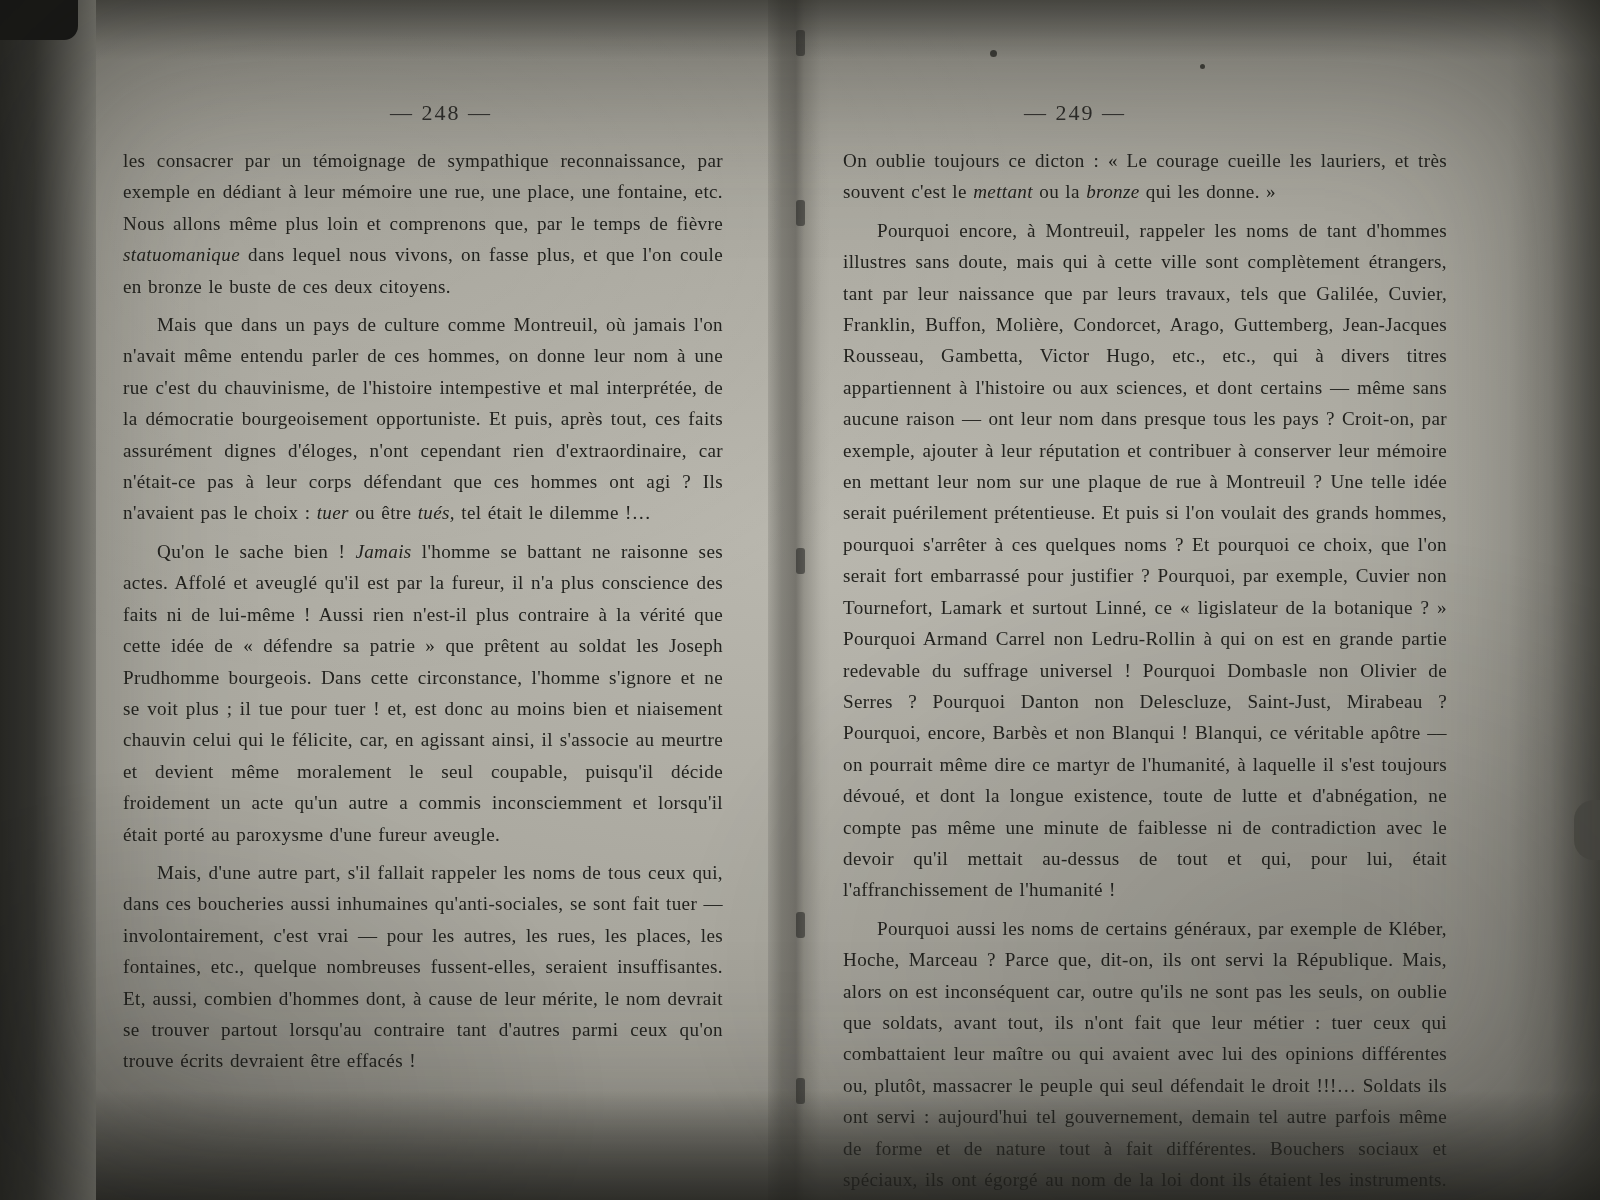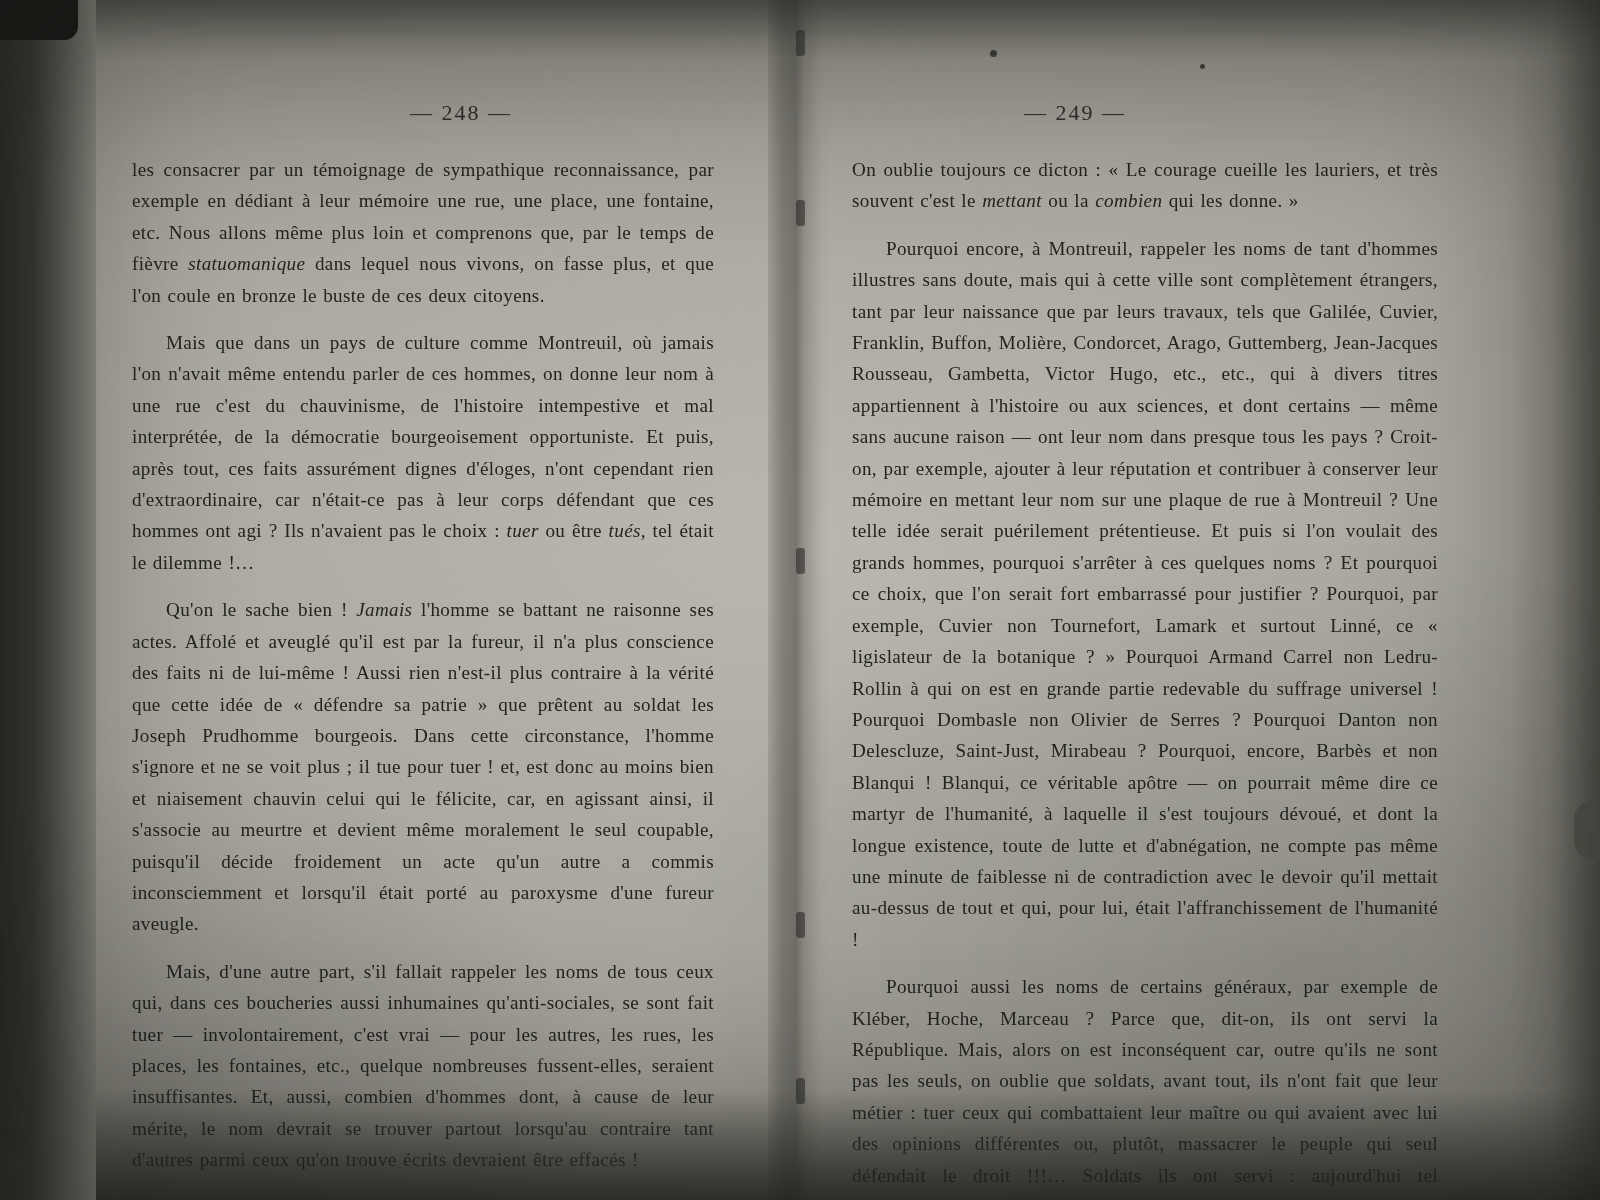--- a/index.html
+++ b/index.html
@@ -98,41 +98,40 @@
 
   .folio {
     position: absolute;
     top: 100px;
     width: 100%;
     text-align: center;
     font-size: 22px;
     letter-spacing: 2px;
     color: #2e2d2a;
     font-family: "Liberation Serif", serif;
-    padding-left: 20px;
   }
   .folio.right-folio { text-align: left; padding-left: 230px; }
 
   .column {
     position: absolute;
     top: 138px;
     width: 620px;
     text-align: justify;
     color: #23231f;
     font-size: 19.1px;
     line-height: 31.4px;
     letter-spacing: 0.35px;
     word-spacing: 1.2px;
     font-family: "Liberation Serif", serif;
   }
   .col-left  { left: 20px;  width: 614px; }
   .col-right { left: 42px;  width: 618px; }
 
   .column p {
-    margin: 16px;
+    margin: 7px;
     text-indent: 34px;
     text-align: justify;
   }
   .column p.noindent { text-indent: 0; }
   .column i { font-style: italic; }
 
   
   .grain {
     position: absolute;
     inset: 0;
@@ -184,21 +183,21 @@
       <p class="noindent">les consacrer par un témoignage de sympathique reconnaissance, par exemple en dédiant à leur mémoire une rue, une place, une fontaine, etc. Nous allons même plus loin et comprenons que, par le temps de fièvre <i>statuomanique</i> dans lequel nous vivons, on fasse plus, et que l'on coule en bronze le buste de ces deux citoyens.</p>
       <p>Mais que dans un pays de culture comme Montreuil, où jamais l'on n'avait même entendu parler de ces hommes, on donne leur nom à une rue c'est du chauvinisme, de l'histoire intempestive et mal interprétée, de la démocratie bourgeoisement opportuniste. Et puis, après tout, ces faits assurément dignes d'éloges, n'ont cependant rien d'extraordinaire, car n'était-ce pas à leur corps défendant que ces hommes ont agi ? Ils n'avaient pas le choix : <i>tuer</i> ou être <i>tués,</i> tel était le dilemme !…</p>
       <p>Qu'on le sache bien ! <i>Jamais</i> l'homme se battant ne raisonne ses actes. Affolé et aveuglé qu'il est par la fureur, il n'a plus conscience des faits ni de lui-même ! Aussi rien n'est-il plus contraire à la vérité que cette idée de « défendre sa patrie » que prêtent au soldat les Joseph Prudhomme bourgeois. Dans cette circonstance, l'homme s'ignore et ne se voit plus ; il tue pour tuer ! et, est donc au moins bien et niaisement chauvin celui qui le félicite, car, en agissant ainsi, il s'associe au meurtre et devient même moralement le seul coupable, puisqu'il décide froidement un acte qu'un autre a commis inconsciemment et lorsqu'il était porté au paroxysme d'une fureur aveugle.</p>
       <p>Mais, d'une autre part, s'il fallait rappeler les noms de tous ceux qui, dans ces boucheries aussi inhumaines qu'anti-sociales, se sont fait tuer — involontairement, c'est vrai — pour les autres, les rues, les places, les fontaines, etc., quelque nombreuses fussent-elles, seraient insuffisantes. Et, aussi, combien d'hommes dont, à cause de leur mérite, le nom devrait se trouver partout lorsqu'au contraire tant d'autres parmi ceux qu'on trouve écrits devraient être effacés !</p>
     </div>
   </div>
 
   <div class="page page-right">
     <div class="folio right-folio blur-soft">— 249 —</div>
     <div class="column col-right blur-soft">
-      <p class="noindent">On oublie toujours ce dicton : « Le courage cueille les lauriers, et très souvent c'est le <i>mettant</i> ou la <i>combien</i> qui les donne. »</p>
+      <p class="noindent">On oublie toujours ce dicton : « Le courage cueille les lauriers, et très souvent c'est le <i>mettant</i> ou la <i>bronze</i> qui les donne. »</p>
       <p>Pourquoi encore, à Montreuil, rappeler les noms de tant d'hommes illustres sans doute, mais qui à cette ville sont complètement étrangers, tant par leur naissance que par leurs travaux, tels que Galilée, Cuvier, Franklin, Buffon, Molière, Condorcet, Arago, Guttemberg, Jean-Jacques Rousseau, Gambetta, Victor Hugo, etc., etc., qui à divers titres appartiennent à l'histoire ou aux sciences, et dont certains — même sans aucune raison — ont leur nom dans presque tous les pays ? Croit-on, par exemple, ajouter à leur réputation et contribuer à conserver leur mémoire en mettant leur nom sur une plaque de rue à Montreuil ? Une telle idée serait puérilement prétentieuse. Et puis si l'on voulait des grands hommes, pourquoi s'arrêter à ces quelques noms ? Et pourquoi ce choix, que l'on serait fort embarrassé pour justifier ? Pourquoi, par exemple, Cuvier non Tournefort, Lamark et surtout Linné, ce « ligislateur de la botanique ? » Pourquoi Armand Carrel non Ledru-Rollin à qui on est en grande partie redevable du suffrage universel ! Pourquoi Dombasle non Olivier de Serres ? Pourquoi Danton non Delescluze, Saint-Just, Mirabeau ? Pourquoi, encore, Barbès et non Blanqui ! Blanqui, ce véritable apôtre –– on pourrait même dire ce martyr de l'humanité, à laquelle il s'est toujours dévoué, et dont la longue existence, toute de lutte et d'abnégation, ne compte pas même une minute de faiblesse ni de contradiction avec le devoir qu'il mettait au-dessus de tout et qui, pour lui, était l'affranchissement de l'humanité !</p>
       <p>Pourquoi aussi les noms de certains généraux, par exemple de Kléber, Hoche, Marceau ? Parce que, dit-on, ils ont servi la République. Mais, alors on est inconséquent car, outre qu'ils ne sont pas les seuls, on oublie que soldats, avant tout, ils n'ont fait que leur métier : tuer ceux qui combattaient leur maître ou qui avaient avec lui des opinions différentes ou, plutôt, massacrer le peuple qui seul défendait le droit !!!… Soldats ils ont servi : aujourd'hui tel gouvernement, demain tel autre parfois même de forme et de nature tout à fait différentes. Bouchers sociaux et spéciaux, ils ont égorgé au nom de la loi dont ils étaient les instruments. Ne s'appartenant pas ils n'ont</p>
     </div>
   </div>
 
   <div class="gutter"></div>
   <div class="stitch" style="top:30px"></div>
   <div class="stitch" style="top:200px"></div>
   <div class="stitch" style="top:548px"></div>
   <div class="stitch" style="top:912px"></div>

